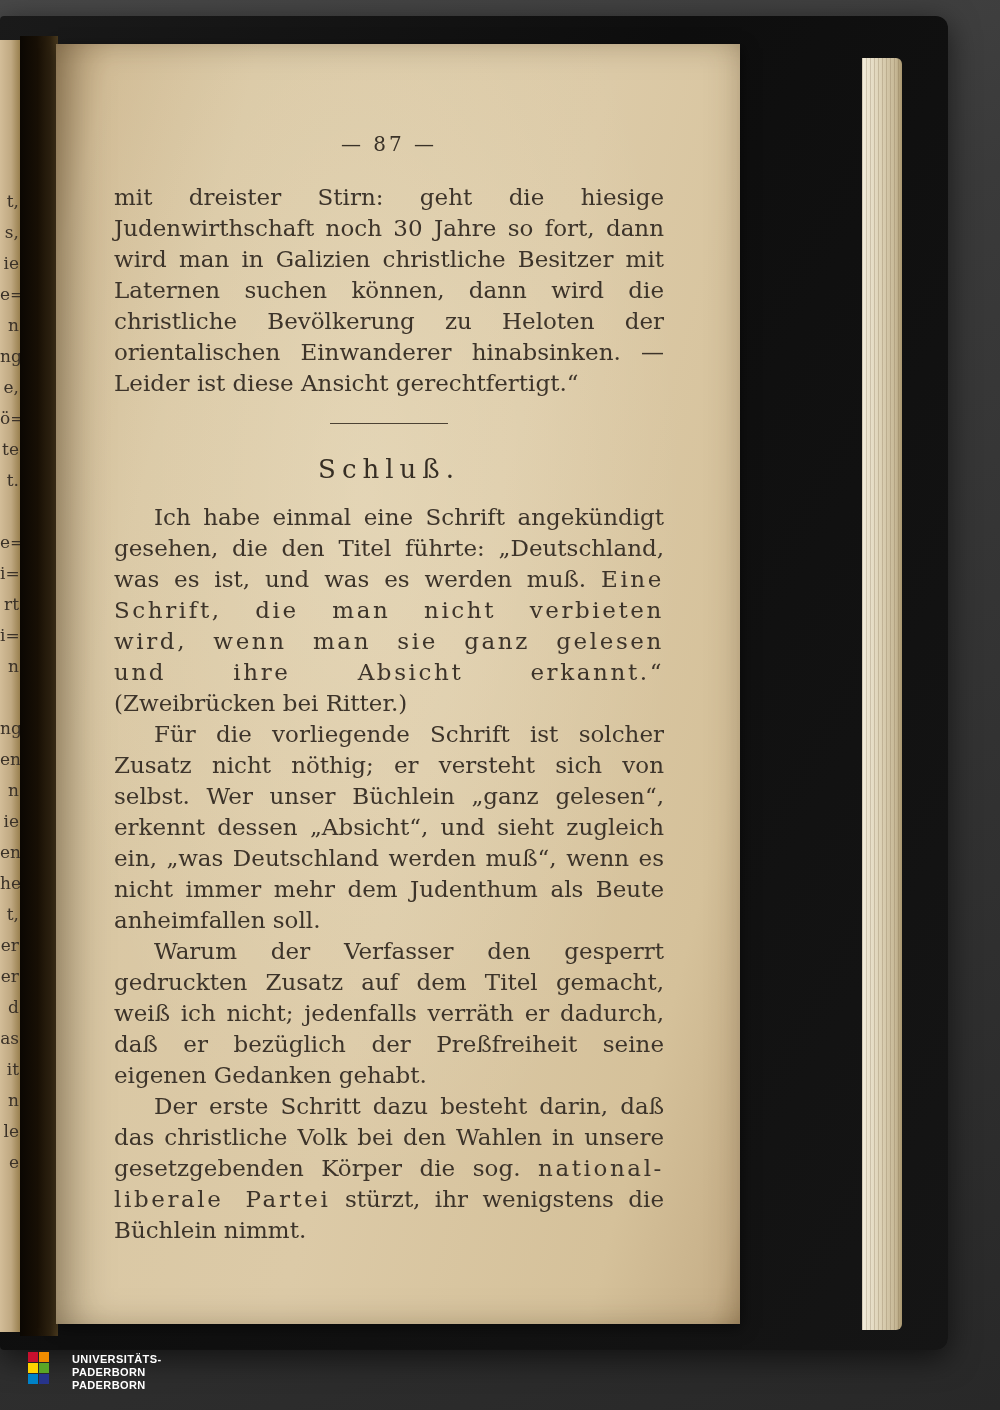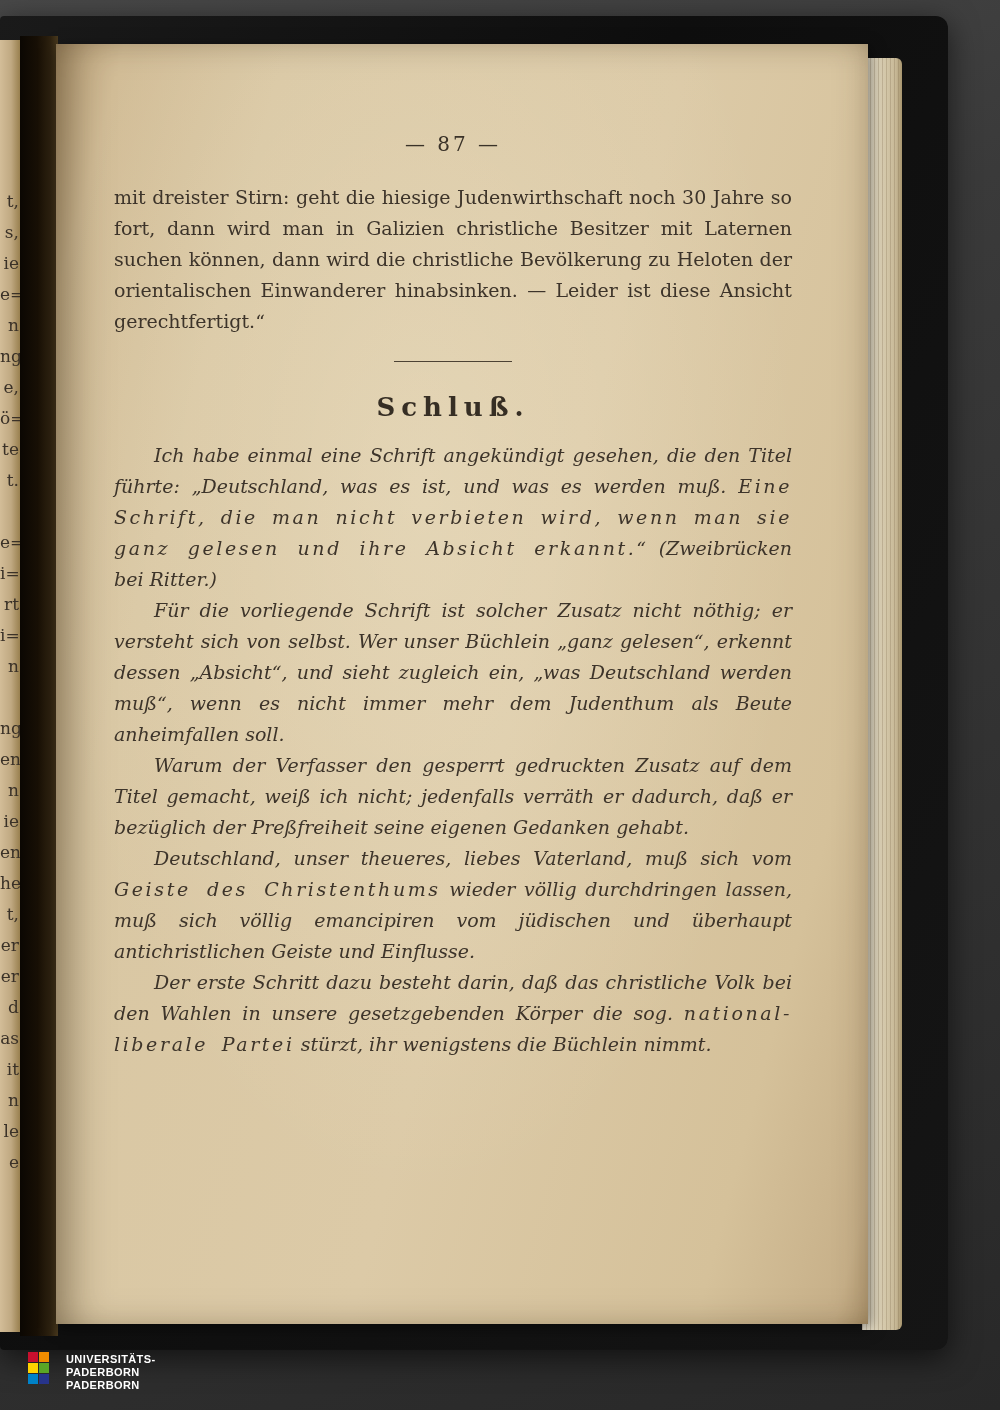--- a/index.html
+++ b/index.html
@@ -29,49 +29,49 @@
   .fragments { padding-top:146px; }
   .fragment {
     height:31px; line-height:31px; font-size:17px; color:#3a3127;
     text-align:right; padding-right:1px; white-space:nowrap; overflow:hidden;
   }
   .gutter {
     position:absolute; left:20px; top:36px; width:38px; height:1300px;
     background: linear-gradient(to right,#0b0702,#170f05 45%,#2e2210 80%,#4a3a1e);
   }
   .page {
-    position:absolute; left:56px; top:44px; width:812px; height:1280px;
+    position:absolute; left:56px; top:44px; width:684px; height:1280px;
     background:
       radial-gradient(ellipse at 45% 35%, rgba(255,250,230,0.25), rgba(0,0,0,0) 60%),
       linear-gradient(105deg,#bfa67e 0%, #d2bd97 6%, #d9c7a3 20%, #dccaa7 55%, #d5c19a 85%, #c7b089 97%, #b89f76 100%);
     box-shadow: inset 26px 0 45px -18px rgba(50,32,10,0.55),
                 inset -18px 0 35px -20px rgba(70,50,25,0.35),
                 2px 4px 14px rgba(0,0,0,0.5);
     box-sizing:border-box;
     padding:88px 76px 0 58px;
     color:#3d342a;
   }
   .page-number {
     text-align:center; font-size:20px; letter-spacing:3px; margin-bottom:26px; color:#3a3228;
   }
   .para {
-    margin:0; font-size:19px; line-height:31px; text-align:justify;
+    margin:0; font-size:23px; line-height:31px; text-align:justify;
     color:#3d342a;
   }
-  .para.indent { text-indent:40px;font-style:italic; }
+  .para.indent { text-indent:40px; }
   .spaced { letter-spacing:2.6px; word-spacing:5px; }
   .divider {
     width:118px; border-top:1.5px solid #4c4234; margin:24px auto 30px auto;
   }
   .heading {
-    margin:0 0 18px 0; text-align:center; font-size:26px; font-weight:700;
+    margin:0 0 18px 0; text-align:center; font-size:26px; font-weight:400;
     letter-spacing:6px; color:#362e24;
   }
   .logo {
-    position:absolute; left:28px; top:1352px; display:flex; align-items:flex-start; gap:17px;
+    position:absolute; left:28px; top:1352px; display:flex; align-items:flex-start; gap:23px;
   }
   .logo-squares {
     display:grid; grid-template-columns:repeat(2,10px); grid-auto-rows:10px; gap:1px;
   }
   .logo-square { width:10px; height:10px; }
   .logo-text {
     font-family:"Liberation Sans", sans-serif; font-size:11px; line-height:13px;
     font-weight:700; color:#ffffff; letter-spacing:0.4px; padding-top:1px;
   }
 </style>
@@ -129,21 +129,20 @@
     <p class="para">mit dreister Stirn: geht die hiesige Judenwirthschaft noch 30 Jahre so fort, dann wird man in Galizien christliche Besitzer mit Laternen suchen können, dann wird die christliche Bevölkerung zu Heloten der orientalischen Einwanderer hinabsinken. — Leider ist diese Ansicht gerechtfertigt.“</p>
 
     <div class="divider"></div>
 
     <h2 class="heading">Schluß.</h2>
 
     <div id="paragraphs">
         <p class="para indent"><span>Ich habe einmal eine Schrift angekündigt gesehen, die den Titel führte: „Deutschland, was es ist, und was es werden muß. </span><span class="spaced">Eine Schrift, die man nicht verbieten wird, wenn man sie ganz gelesen und ihre Absicht erkannt.“</span><span> (Zweibrücken bei Ritter.)</span></p>
         <p class="para indent"><span>Für die vorliegende Schrift ist solcher Zusatz nicht nöthig; er versteht sich von selbst. Wer unser Büchlein „ganz gelesen“, erkennt dessen „Absicht“, und sieht zugleich ein, „was Deutschland werden muß“, wenn es nicht immer mehr dem Judenthum als Beute anheimfallen soll.</span></p>
         <p class="para indent"><span>Warum der Verfasser den gesperrt gedruckten Zusatz auf dem Titel gemacht, weiß ich nicht; jedenfalls verräth er dadurch, daß er bezüglich der Preßfreiheit seine eigenen Gedanken gehabt.</span></p>
-        <p class="para indent"><span>Deutschland, unser theueres, liebes Vaterland, muß sich vom </span><span class="spaced">Geiste des Christenthums</span><span> wieder völlig durchdringen lassen, muß sich völlig emancipiren vom jüdischen und überhaupt antichristlichen Geiste und Einflusse.</span></p>
         <p class="para indent"><span>Der erste Schritt dazu besteht darin, daß das christliche Volk bei den Wahlen in unsere gesetzgebenden Körper die sog. </span><span class="spaced">national-liberale Partei</span><span> stürzt, ihr wenigstens die Büchlein nimmt.</span></p>
       </div>
   </div>
 
   <div class="logo">
     <div class="logo-squares" id="logo-squares">
         <div class="logo-square" style="background: rgb(200, 16, 46);"></div>
         <div class="logo-square" style="background: rgb(240, 140, 0);"></div>
         <div class="logo-square" style="background: rgb(255, 210, 0);"></div>
         <div class="logo-square" style="background: rgb(90, 166, 38);"></div>

